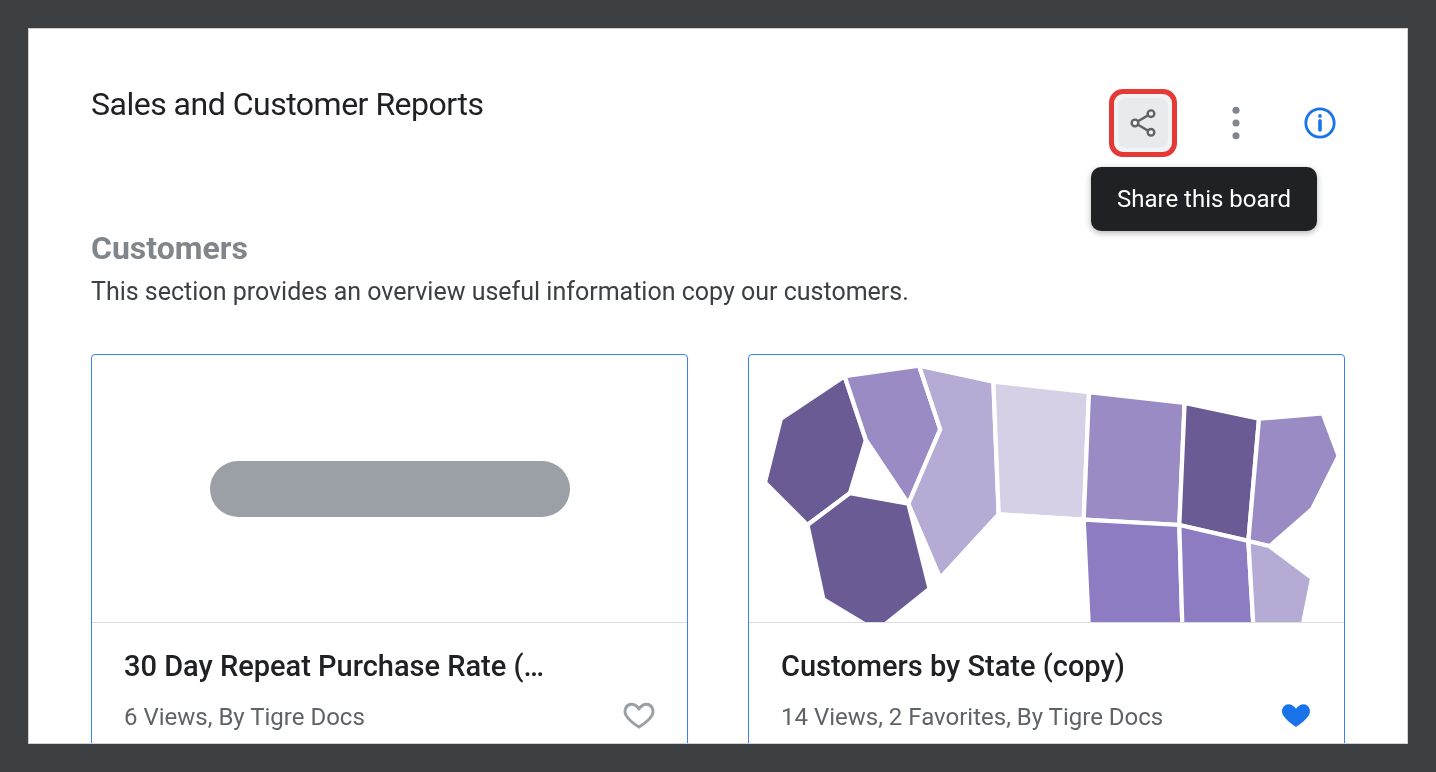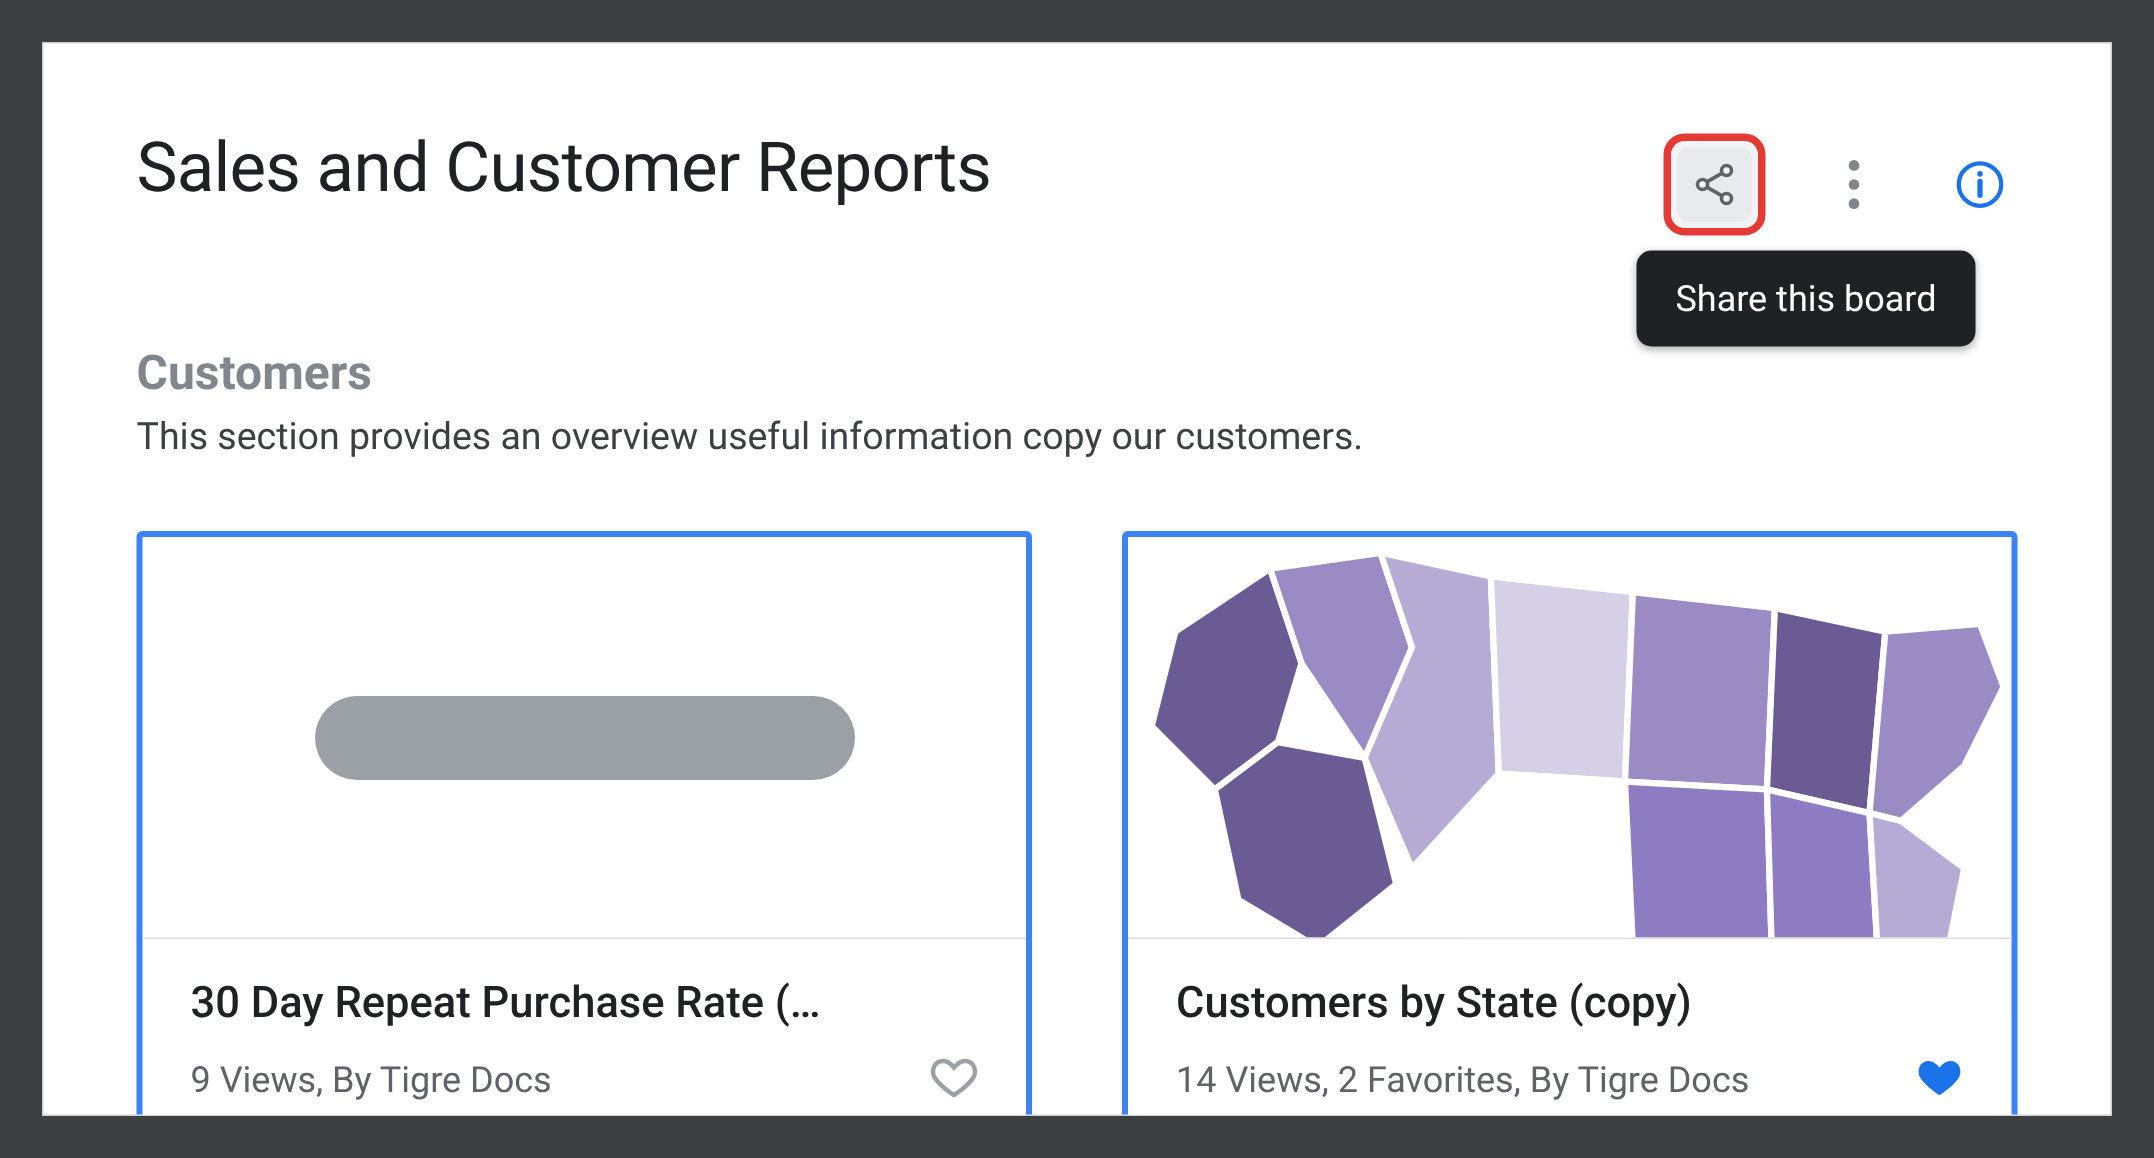--- a/index.html
+++ b/index.html
@@ -25,21 +25,21 @@
       overflow: hidden;
     }
     .header-row {
       display: flex;
       align-items: flex-start;
       justify-content: space-between;
       margin-bottom: 72px;
       position: relative;
     }
     .page-title {
-      font-size: 46px;
+      font-size: 32px;
       font-weight: 400;
       color: #202124;
       letter-spacing: -0.5px;
     }
     .header-actions {
       display: flex;
       align-items: center;
       gap: 34px;
       position: relative;
       margin-top: 4px;
@@ -93,21 +93,21 @@
       font-size: 25px;
       color: #3c4043;
       margin-bottom: 48px;
     }
     .cards-row {
       display: flex;
       gap: 60px;
     }
     .card {
       flex: 1;
-      border: 4px solid #3b82f6;
+      border: 1px solid #3b82f6;
       border-radius: 4px 4px 0 0;
       background: #fff;
       box-shadow: 0 1px 3px rgba(0,0,0,0.05);
       display: flex;
       flex-direction: column;
       cursor: pointer;
       overflow: hidden;
     }
     .card-preview {
       height: 268px;
@@ -199,21 +199,21 @@
 
   <div class="cards-row">
 
     <div class="card">
       <div class="card-preview">
         <div class="pill-loading"></div>
       </div>
       <div class="card-body">
         <div class="card-title">30 Day Repeat Purchase Rate (…</div>
         <div class="card-meta-row">
-          <span class="card-meta">9 Views, By Tigre Docs</span>
+          <span class="card-meta">6 Views, By Tigre Docs</span>
           <span class="heart-icon">
             <svg width="32" height="32" viewBox="0 0 24 24" fill="none" stroke="#9aa0a6" stroke-width="2.2">
               <path d="M12 21s-7.5-4.6-10-9.3C.6 8.2 2.4 4 6.5 4c2.1 0 3.8 1.2 5.5 3.3C13.7 5.2 15.4 4 17.5 4 21.6 4 23.4 8.2 22 11.7 19.5 16.4 12 21 12 21z"></path>
             </svg>
           </span>
         </div>
       </div>
     </div>
 
     <div class="card">

